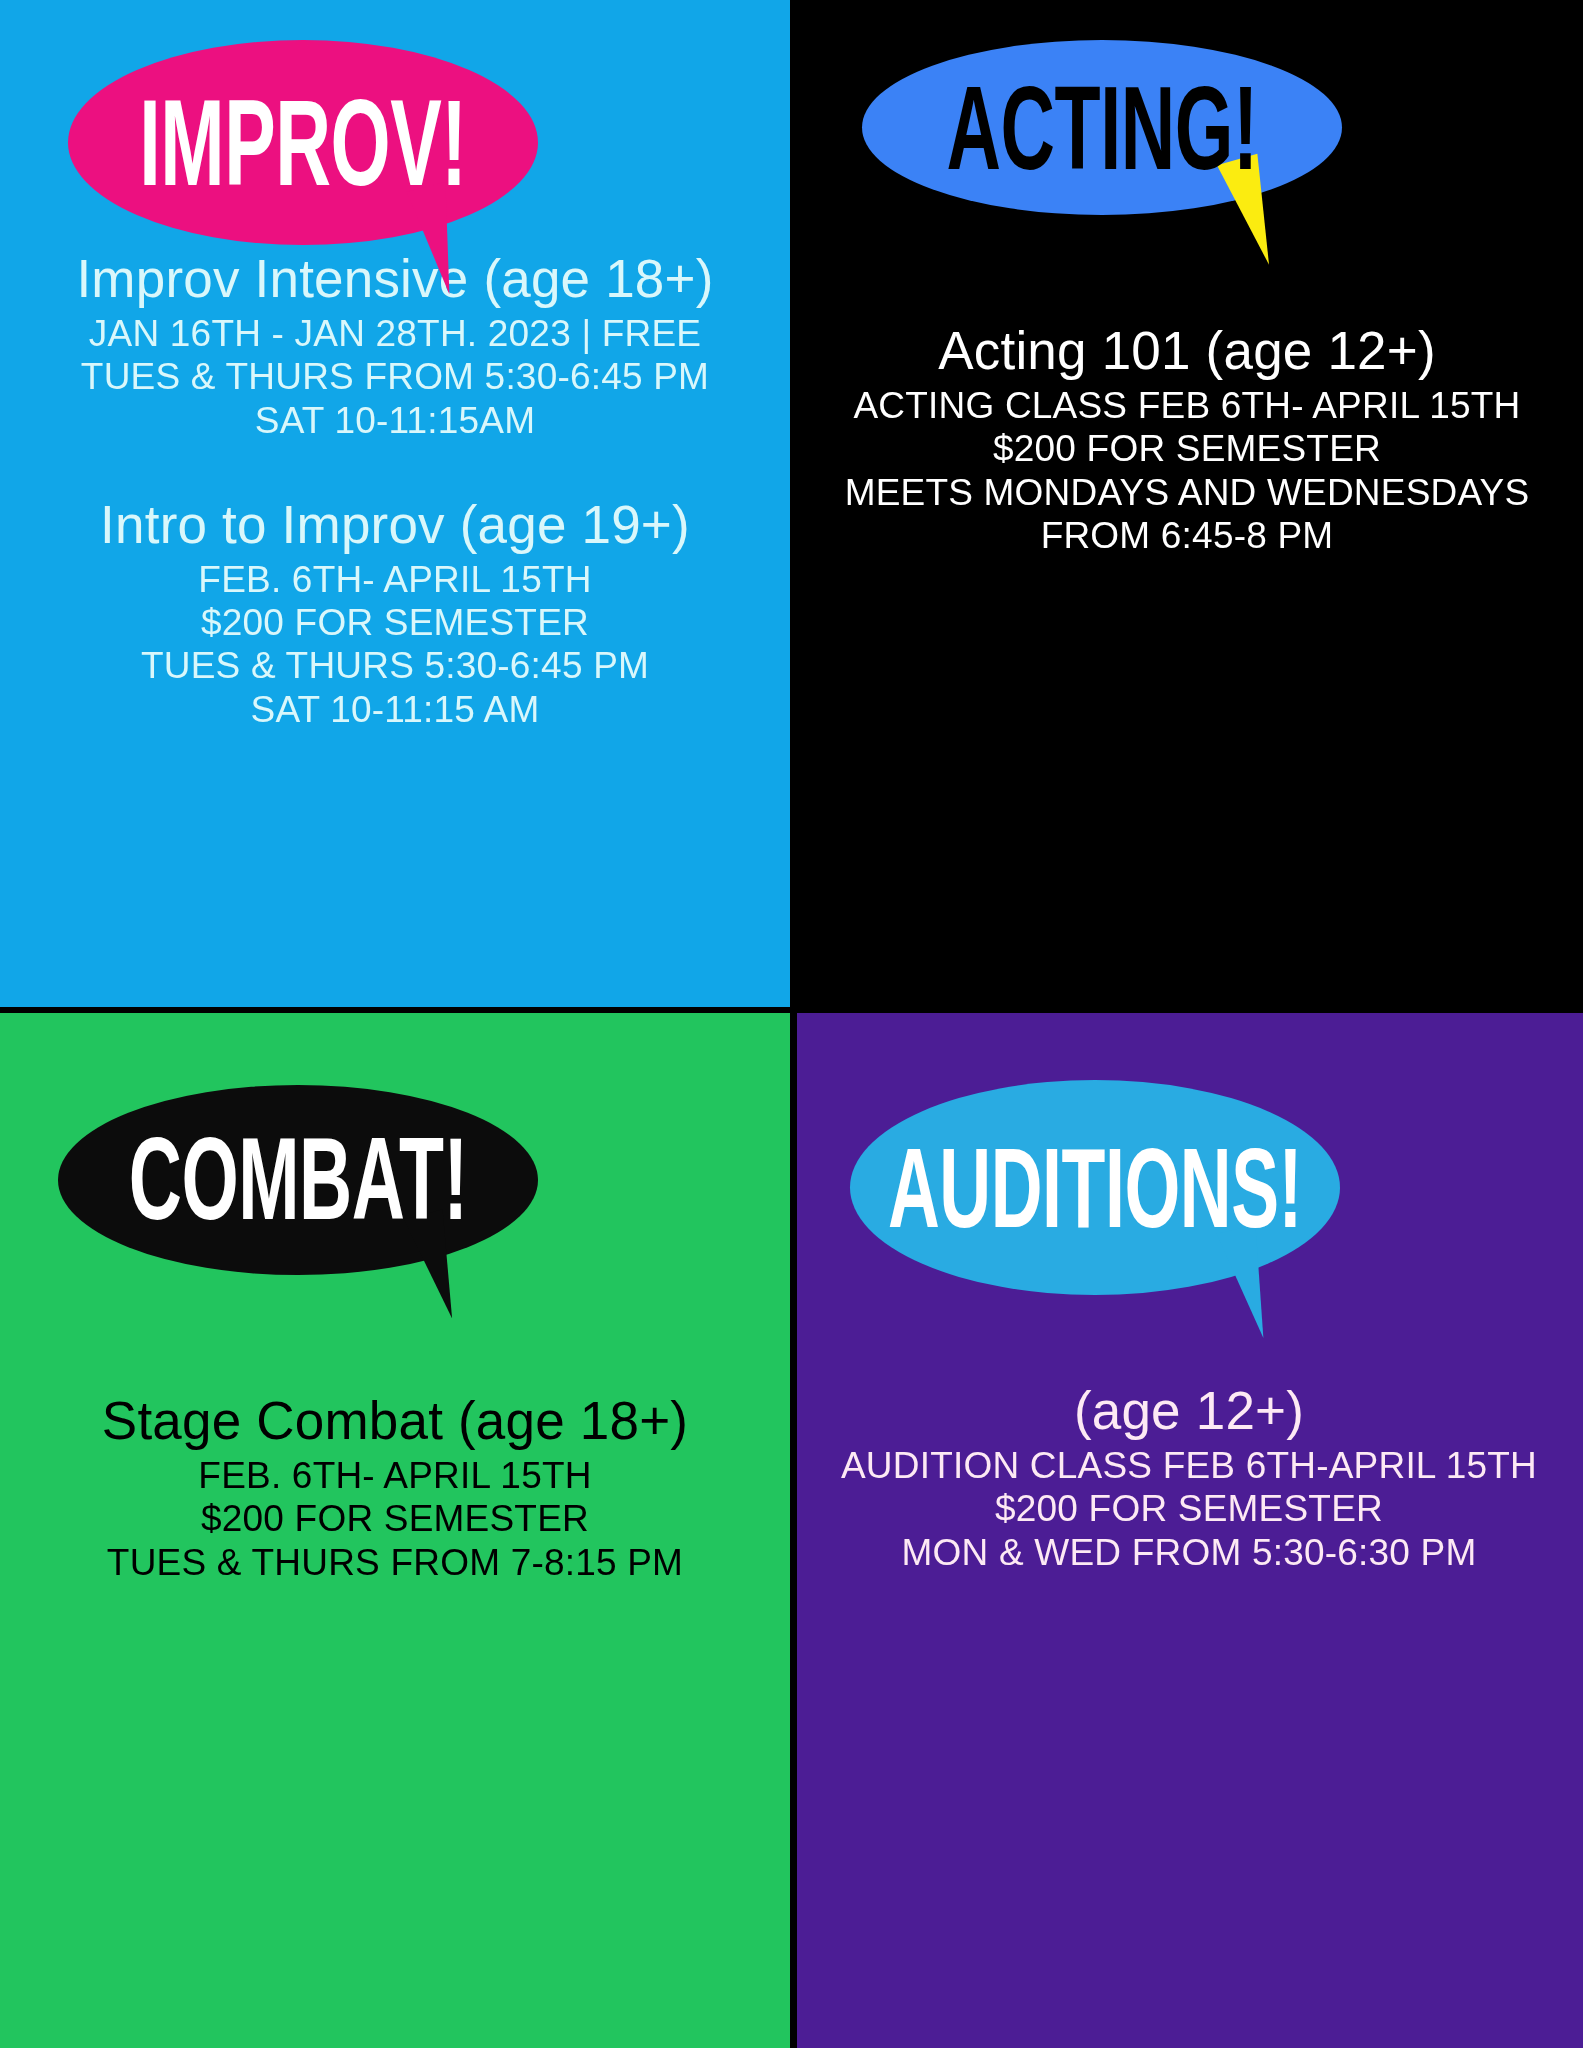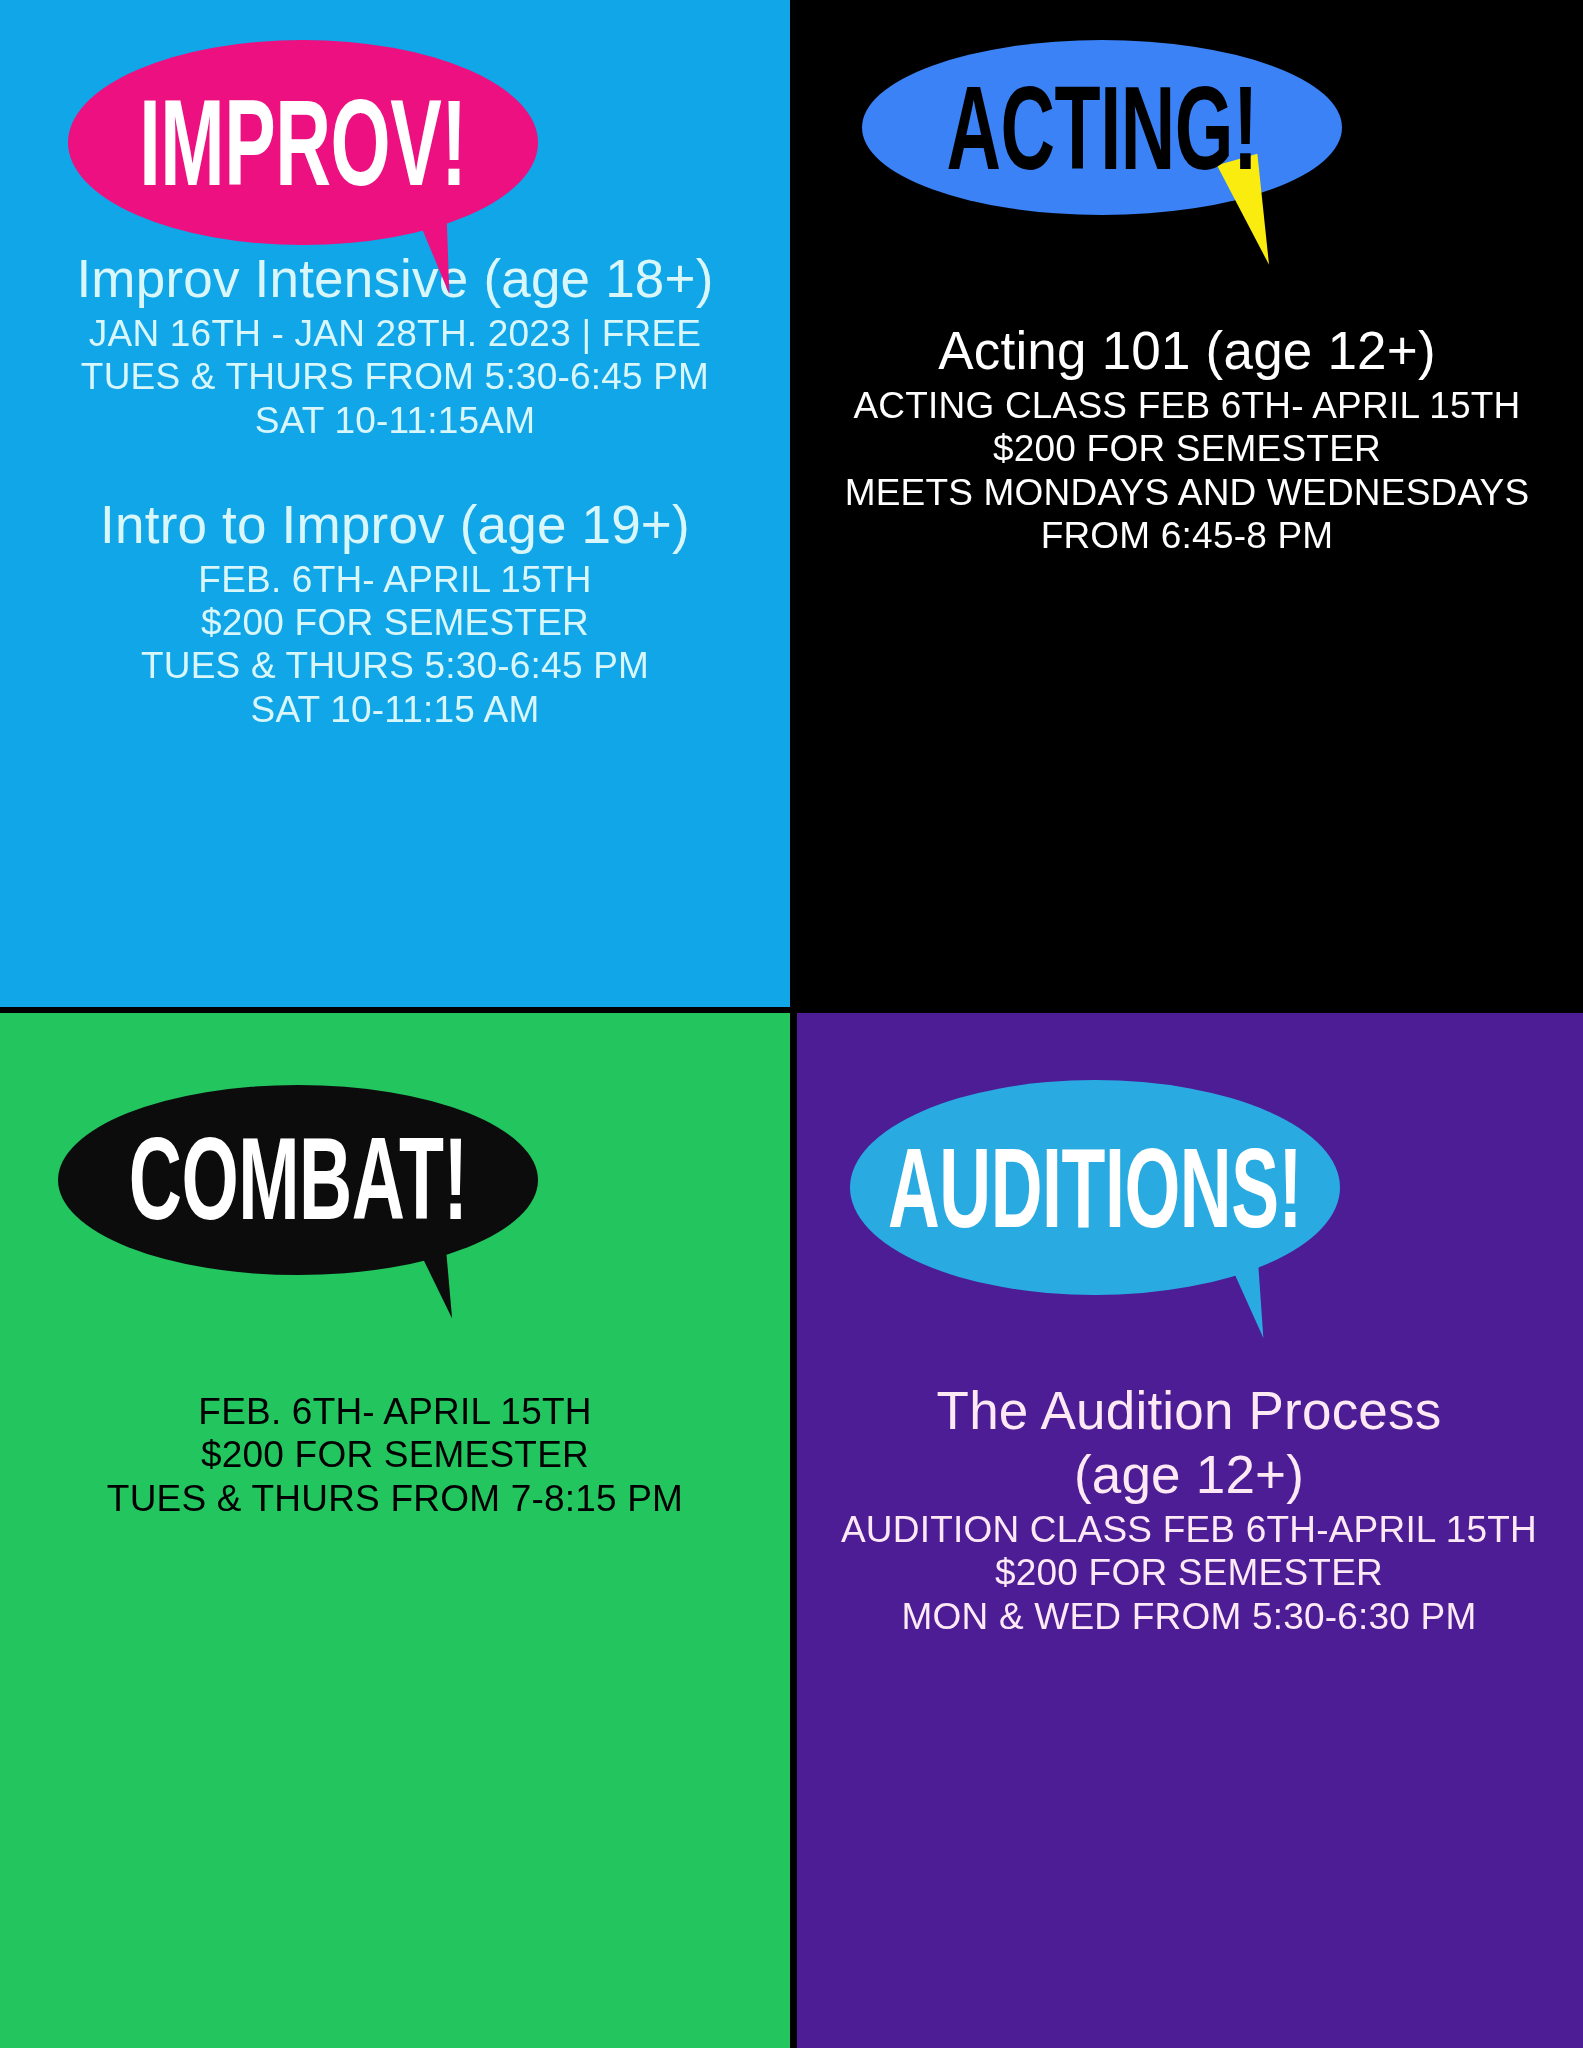--- a/index.html
+++ b/index.html
@@ -189,36 +189,36 @@
 
   <div class="panel p-combat">
     <div class="bubble-wrap pos-combat">
       <div class="bubble b-combat">
         <div class="tail"></div>
         <span class="word">COMBAT!</span>
       </div>
     </div>
 
     <div class="copy copy-combat c-black">
+      <div class="head">Stage Combat (age 18+)</div>
       <div class="line">FEB. 6TH- APRIL 15TH</div>
       <div class="line">$200 FOR SEMESTER</div>
       <div class="line">TUES &amp; THURS FROM 7-8:15 PM</div>
     </div>
   </div>
 
   <div class="panel p-audition">
     <div class="bubble-wrap pos-audition">
       <div class="bubble b-audition">
         <div class="tail"></div>
         <span class="word">AUDITIONS!</span>
       </div>
     </div>
 
     <div class="copy copy-audition c-pinkw">
-      <div class="head">The Audition Process</div>
       <div class="head">(age 12+)</div>
       <div class="line">AUDITION CLASS FEB 6TH-APRIL 15TH</div>
       <div class="line">$200 FOR SEMESTER</div>
       <div class="line">MON &amp; WED FROM 5:30-6:30 PM</div>
     </div>
   </div>
 
   <div class="vline"></div>
   <div class="hline"></div>
 </div>

